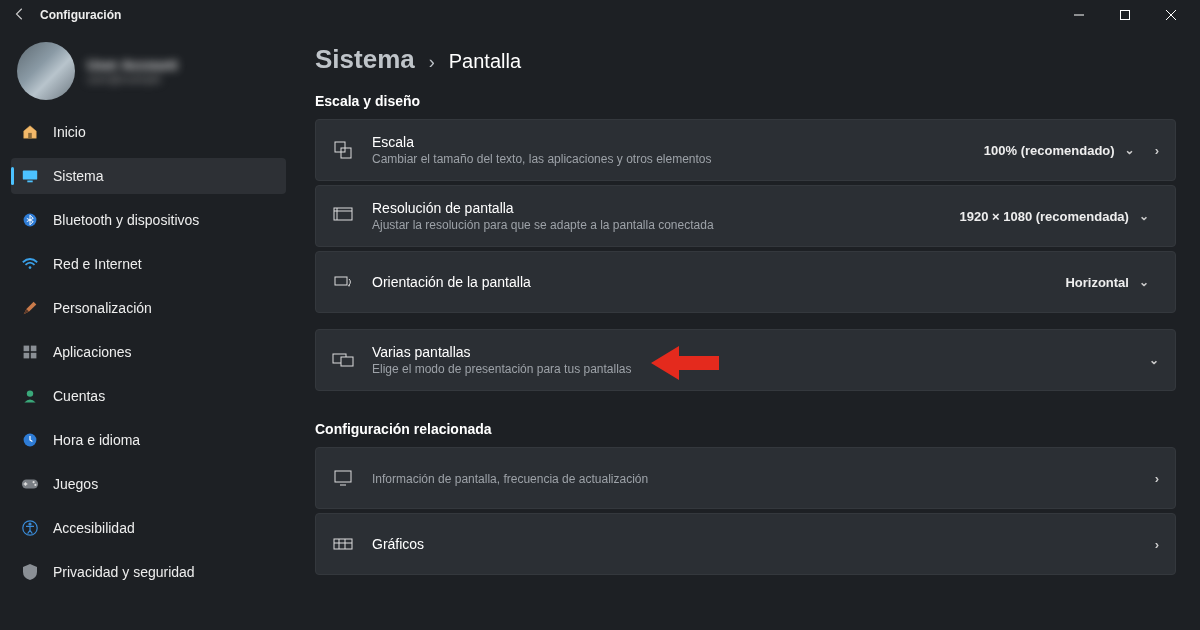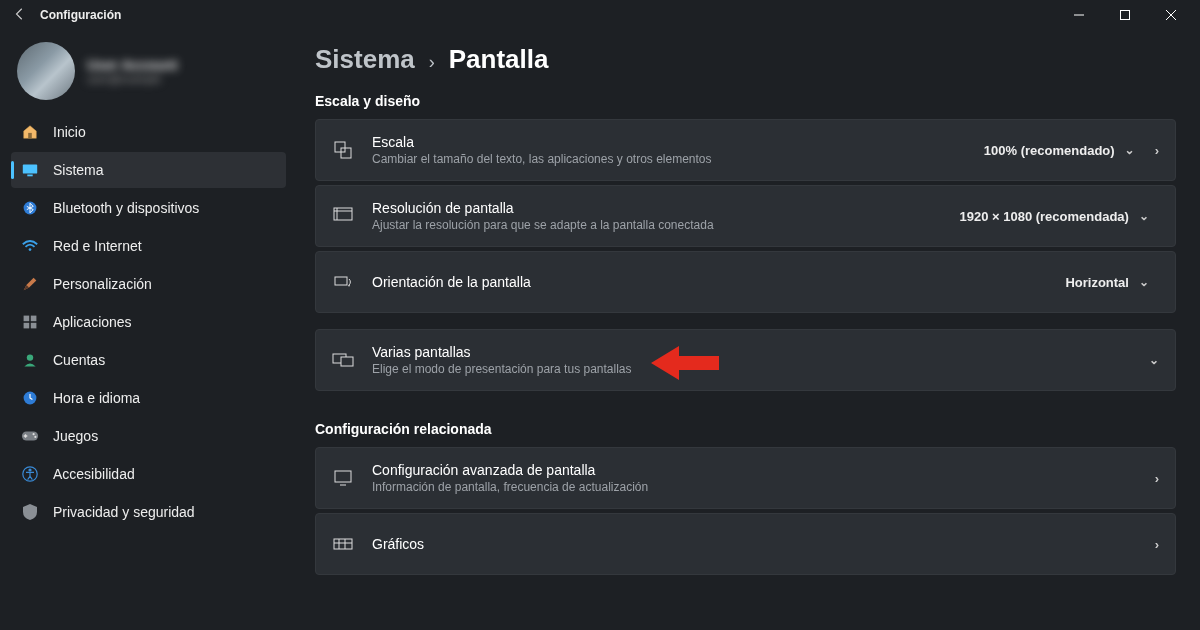--- a/index.html
+++ b/index.html
@@ -46,42 +46,42 @@
   display: flex; align-items: center;
   padding: 0 8px;
   margin: 6px 2px 18px 2px;
 }
 .search input {
   flex: 1; background: transparent; border: none; outline: none;
   color: #fff; font-size: 13px;
 }
 .search input::placeholder { color: #b8b8b8; }
 .search-icon { color: #ccc; }
-.nav { display: flex; flex-direction: column; gap: 2px; }
+.nav { display: flex; flex-direction: column; gap: 8px; }
 .nav-item {
   height: 36px; border-radius: 4px;
   display: flex; align-items: center;
   padding: 0 10px; gap: 14px;
   font-size: 14px; color: #eee;
   cursor: pointer;
 }
 .nav-item.selected {
   background: #2d3035;
   position: relative;
 }
 .nav-item.selected::before {
   content: ""; position: absolute; left: 0; top: 9px; bottom: 9px;
   width: 3px; background: #4cc2ff; border-radius: 2px;
 }
 .nav-icon { width: 18px; height: 18px; display: flex; align-items: center; justify-content: center; }
 .main { flex: 1; padding: 8px 24px 0 18px; overflow: hidden; }
 .breadcrumb { display: flex; align-items: baseline; gap: 14px; margin: 6px 0 18px 0; }
 .bc-parent { font-size: 26px; font-weight: 600; color: #bfc4c9; }
 .bc-chevron { font-size: 18px; color: #bfc4c9; }
-.bc-current { font-size: 26px; font-weight: 700; color: #fff; }
+.bc-current { font-size: 20px; font-weight: 400; color: #fff; }
 .section-title { font-size: 14px; font-weight: 600; margin: 8px 0 10px 0; color: #fff; }
 .card {
   background: #2b2f34;
   border: 1px solid #34383d;
   border-radius: 4px;
   min-height: 62px;
   display: flex; align-items: center;
   padding: 10px 16px;
   margin-bottom: 4px;
   gap: 18px;
@@ -340,21 +340,20 @@
     <div class="section-title">Configuración relacionada</div>
 
     <div class="card">
       <div class="card-icon">
           <svg width="20" height="18" viewBox="0 0 20 18">
             <rect x="2" y="2" width="16" height="11" stroke="#ddd" fill="none"></rect>
             <line x1="7" y1="16" x2="13" y2="16" stroke="#ddd"></line>
           </svg>
         </div>
       <div class="card-text">
-        <div class="card-title">Configuración avanzada de pantalla</div>
         <div class="card-sub">Información de pantalla, frecuencia de actualización</div>
       </div>
       <div class="card-value">
         <span class="expand">›</span>
       </div>
     </div>
 
     <div class="card">
       <div class="card-icon">
           <svg width="20" height="16" viewBox="0 0 20 16">

